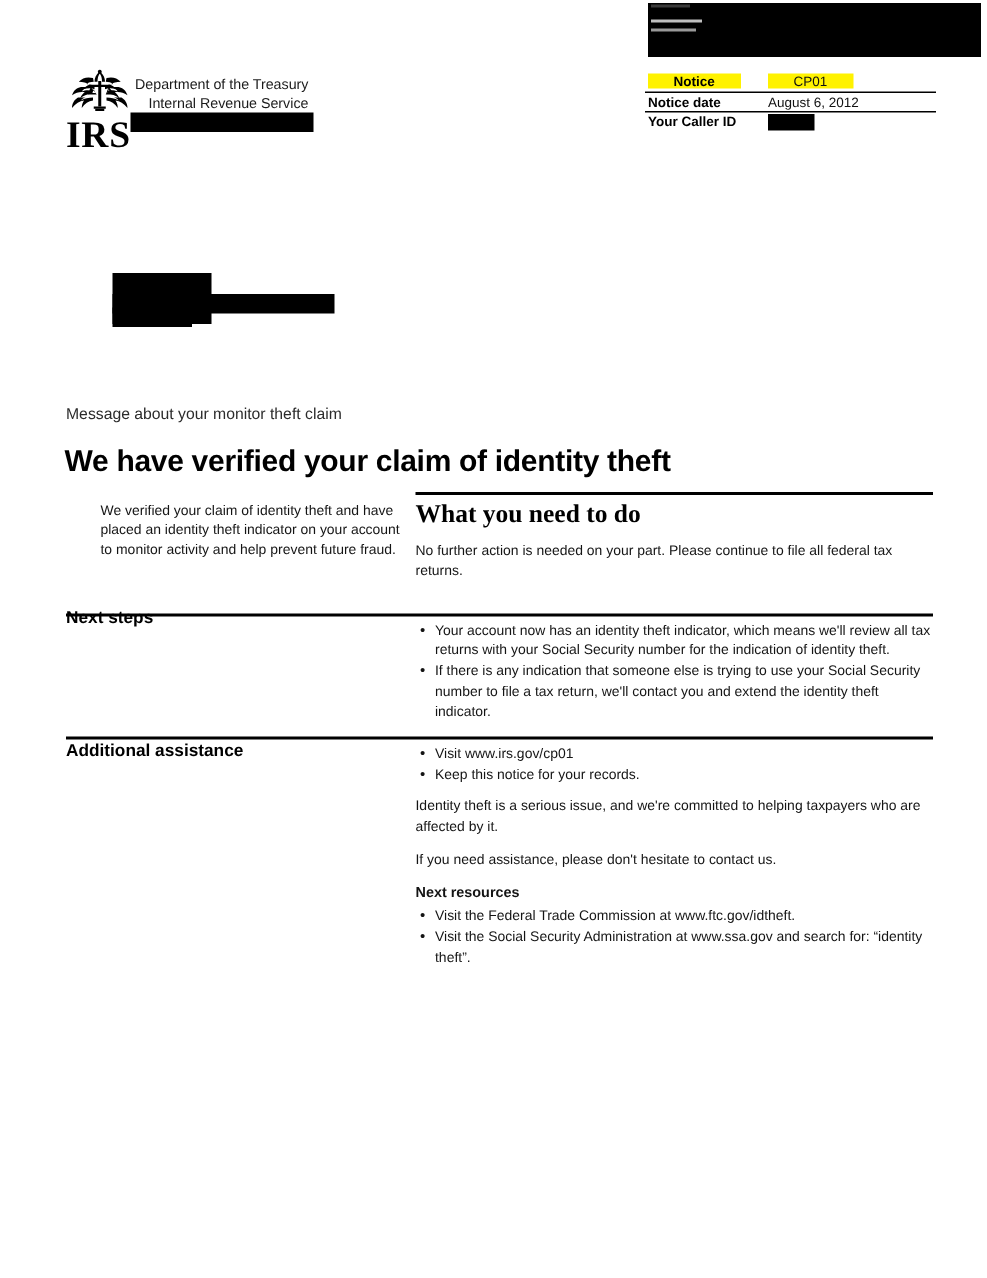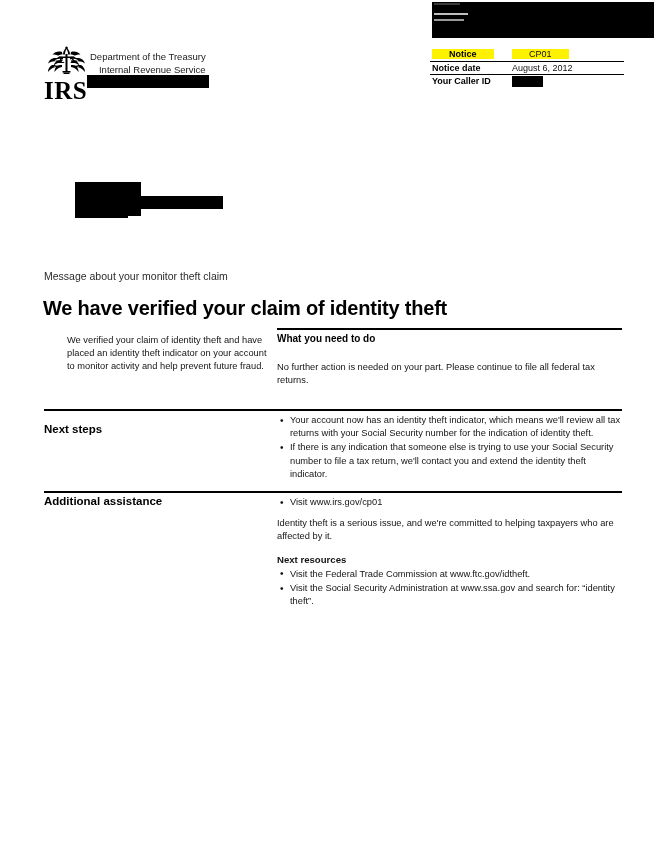--- a/index.html
+++ b/index.html
@@ -209,22 +209,23 @@
   }
   .sec-head {
     position: absolute;
     left: 44px;
     font-size: 11.5px;
     font-weight: bold;
   }
   .sec-head-right {
     position: absolute;
     left: 277px;
-    font-size: 10px;
-    font-weight: bold;
+    font-size: 17px;
+    font-weight: bold;
+    font-family: Liberation Serif, serif;
   }
   .body-left {
     position: absolute;
     left: 44px;
     width: 205px;
     font-size: 9.3px;
     line-height: 13.2px;
     color: #141414;
     margin-left: 23px;
   }
@@ -326,35 +327,37 @@
 
   <div id="kicker">Message about your monitor theft claim</div>
   <h1 id="headline">We have verified your claim of identity theft</h1>
 
   <div class="rule-right" style="top:328px;"></div>
   <div class="sec-head-right" style="top:333px;">What you need to do</div>
   <div class="body-left" style="top:334px;">We verified your claim of identity theft and have placed an identity theft indicator on your account to monitor activity and help prevent future fraud.</div>
   <div class="body-right" style="top:361px;">No further action is needed on your part.  Please continue to file all federal tax returns.</div>
 
   <div class="rule-full" style="top:409px;"></div>
-  <div class="sec-head" style="top:423px;">Next steps</div>
+  <div class="sec-head" style="top:406px;">Next steps</div>
   <div class="body-right" style="top:414px;">
     <ul class="bullets">
       <li>Your account now has an identity theft indicator, which means we'll review all tax returns with your Social Security number for the indication of identity theft.</li>
       <li>If there is any indication that someone else is trying to use your Social Security number to file a tax return, we'll contact you and extend the identity theft indicator.</li>
     </ul>
   </div>
 
   <div class="rule-full" style="top:491px;"></div>
   <div class="sec-head" style="top:495px;">Additional assistance</div>
   <div class="body-right" style="top:496px;">
     <ul class="bullets">
       <li>Visit www.irs.gov/cp01</li>
+      <li>Keep this notice for your records.</li>
     </ul>
     <p class="para" style="margin-top:8px;">Identity theft is a serious issue, and we're committed to helping taxpayers who are affected by it.</p>
+    <p class="para">If you need assistance, please don't hesitate to contact us.</p>
     <div class="subhead">Next resources</div>
     <ul class="bullets">
       <li>Visit the Federal Trade Commission at www.ftc.gov/idtheft.</li>
       <li>Visit the Social Security Administration at www.ssa.gov and search for: “identity theft”.</li>
     </ul>
   </div>
 
 </div>
 
 </body></html>

